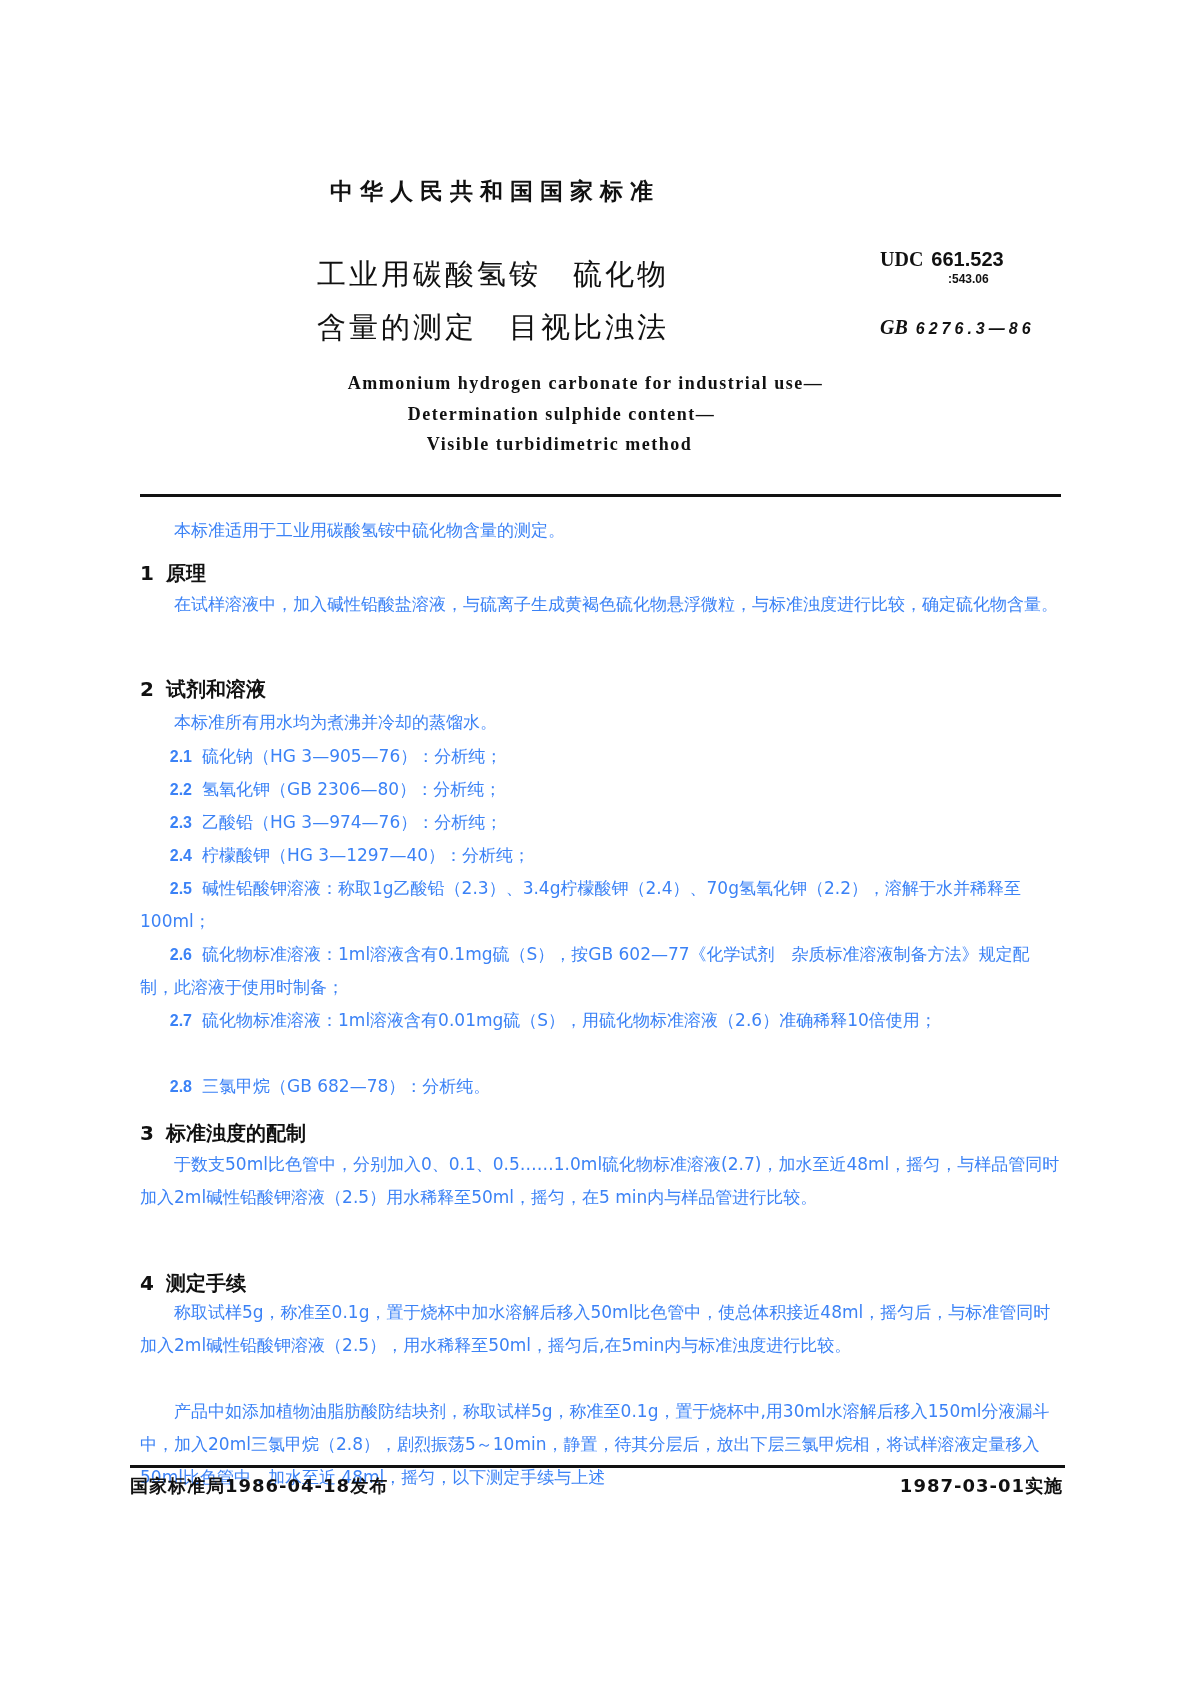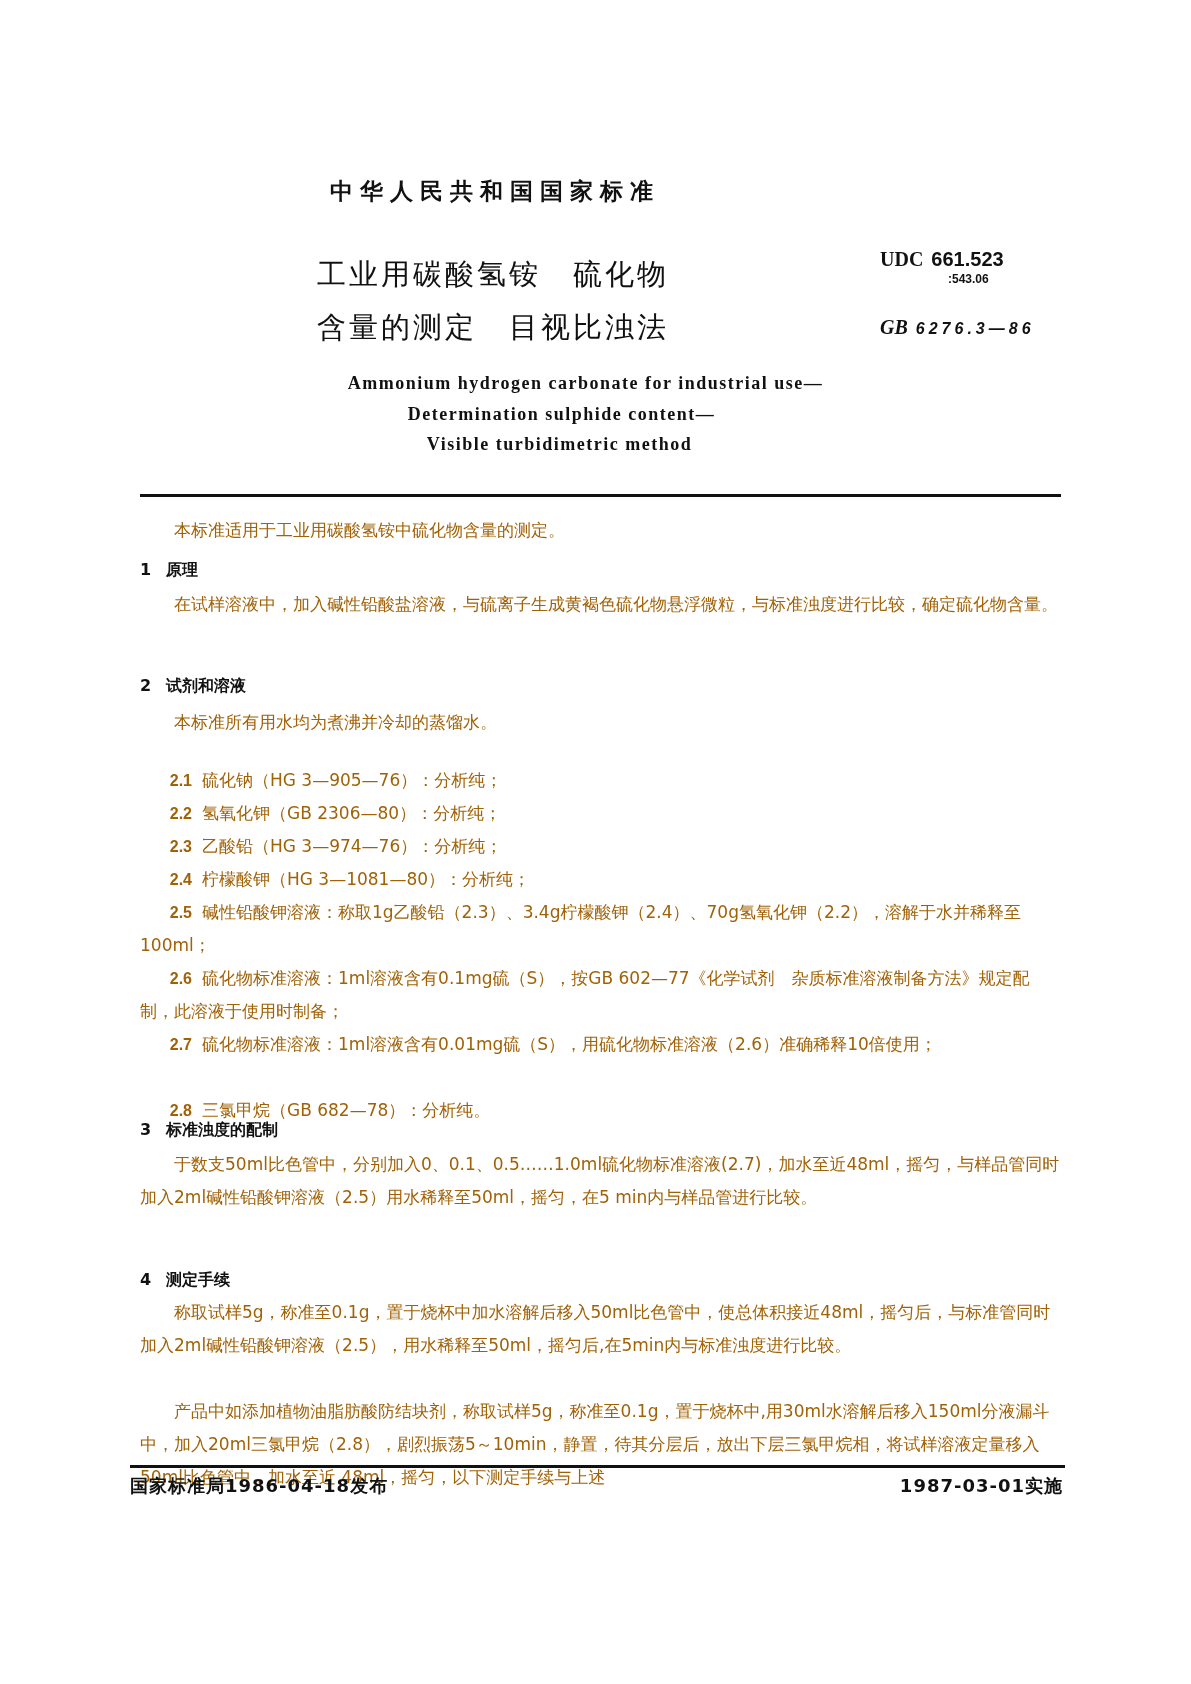--- a/index.html
+++ b/index.html
@@ -29,26 +29,26 @@
     font-family: "Liberation Serif", serif; letter-spacing: 1.5px;
     padding-left: 0px;
   }
   .en.l1 { top: 373px; left: -10px; }
   .en.l2 { top: 404px; left: -34px; }
   .en.l3 { top: 434px; left: -36px; }
   .rule-top { left: 140px; top: 494px; width: 921px; height: 3px; background: #111; }
   .rule-bot { left: 130px; top: 1465px; width: 935px; height: 3px; background: #111; }
   .body-text {
     font-size: 17px; line-height: 33px; font-family: "DejaVu Sans", sans-serif;
-    color: #a16207;
+    color: #3b82f6;
   }
   .para { left: 140px; width: 920px; text-indent: 34px; }
-  .heading { left: 140px; font-size: 16px; font-weight: bold; font-family: "DejaVu Sans", sans-serif; }
+  .heading { left: 140px; font-size: 20px; font-weight: bold; font-family: "DejaVu Sans", sans-serif; }
   .heading .no { display: inline-block; width: 26px; }
-  .item { left: 140px; width: 920px; margin-top: 24px; }
+  .item { left: 140px; width: 920px; }
   .item .no { display: inline-block; width: 52px; font-weight: bold; font-family: "Liberation Sans", sans-serif; text-align: right; margin-right: 10px; font-size: 16px; }
   .footer { top: 1474px; font-size: 18px; font-weight: bold; font-family: "DejaVu Sans", sans-serif; letter-spacing: 1px; }
   .footer.left { left: 130px; }
   .footer.right { right: 128px; }
 </style>
 </head>
 <body>
 
 <div class="abs national">中华人民共和国国家标准</div>
 
@@ -84,21 +84,21 @@
 <div class="abs body-text item" style="top:740px;">
   <span class="no">2.1</span><span>硫化钠（HG 3—905—76）：分析纯；</span>
 </div>
 <div class="abs body-text item" style="top:773px;">
   <span class="no">2.2</span><span>氢氧化钾（GB 2306—80）：分析纯；</span>
 </div>
 <div class="abs body-text item" style="top:806px;">
   <span class="no">2.3</span><span>乙酸铅（HG 3—974—76）：分析纯；</span>
 </div>
 <div class="abs body-text item" style="top:839px;">
-  <span class="no">2.4</span><span>柠檬酸钾（HG 3—1081—80）：分析纯；</span>
+  <span class="no">2.4</span><span>柠檬酸钾（HG 3—1297—40）：分析纯；</span>
 </div>
 <div class="abs body-text item" style="top:872px;">
   <span class="no">2.5</span><span>碱性铅酸钾溶液：称取1g乙酸铅（2.3）、3.4g柠檬酸钾（2.4）、70g氢氧化钾（2.2），溶解于水并稀释至100ml；</span>
 </div>
 <div class="abs body-text item" style="top:938px;">
   <span class="no">2.6</span><span>硫化物标准溶液：1ml溶液含有0.1mg硫（S），按GB 602—77《化学试剂　杂质标准溶液制备方法》规定配制，此溶液于使用时制备；</span>
 </div>
 <div class="abs body-text item" style="top:1004px;">
   <span class="no">2.7</span><span>硫化物标准溶液：1ml溶液含有0.01mg硫（S），用硫化物标准溶液（2.6）准确稀释10倍使用；</span>
 </div>

